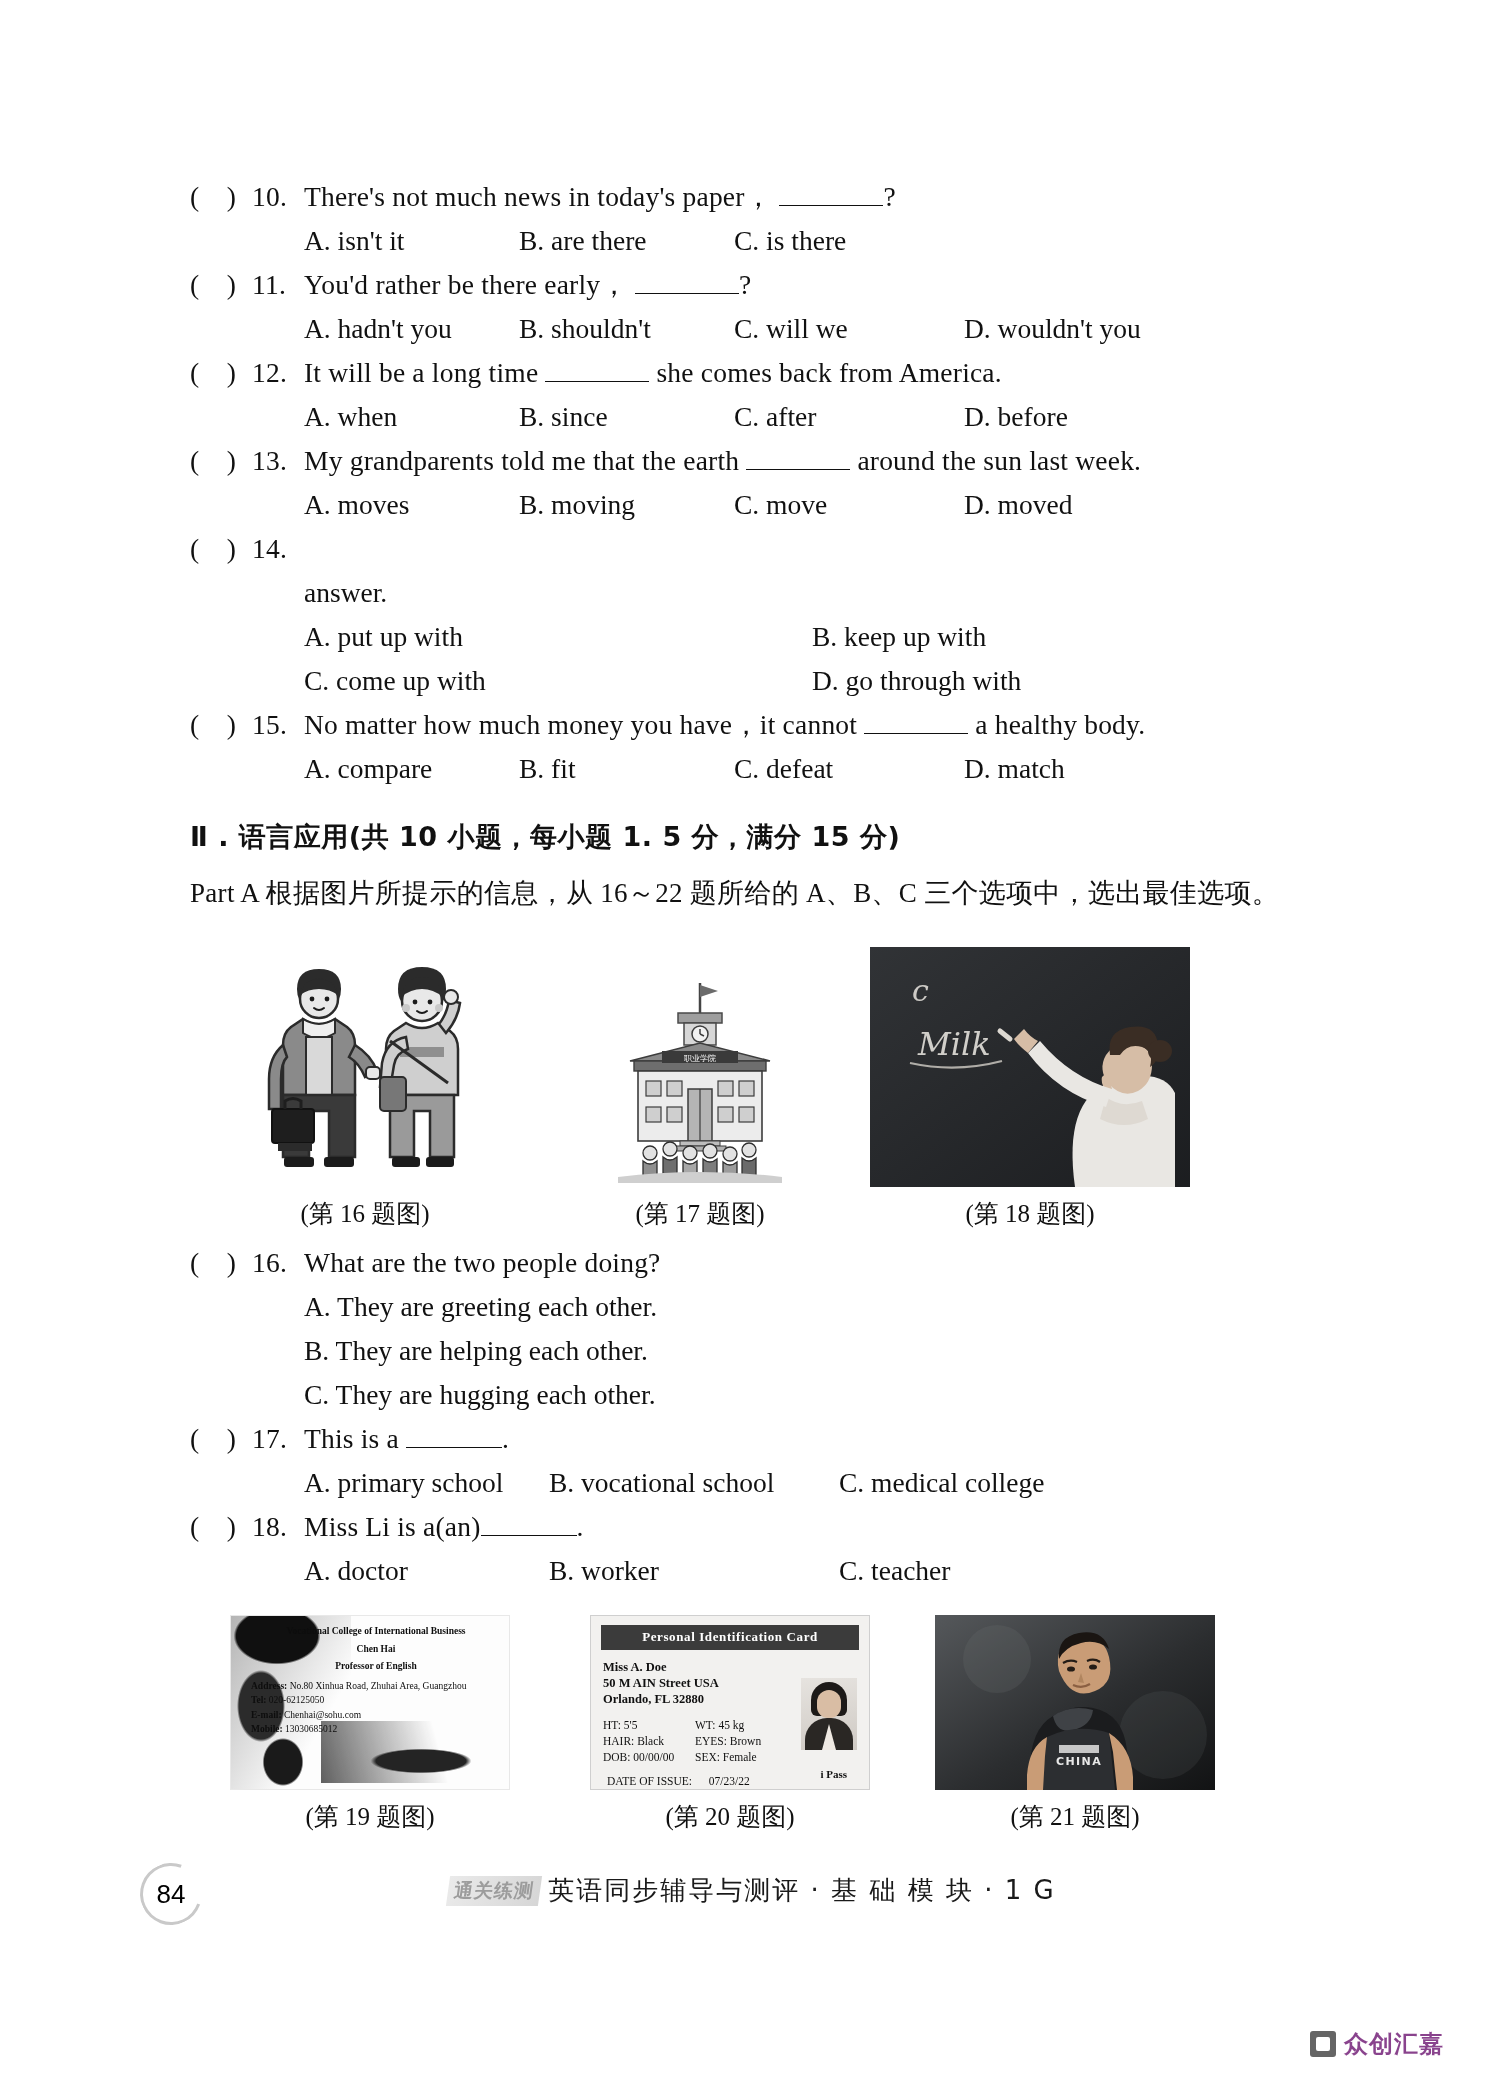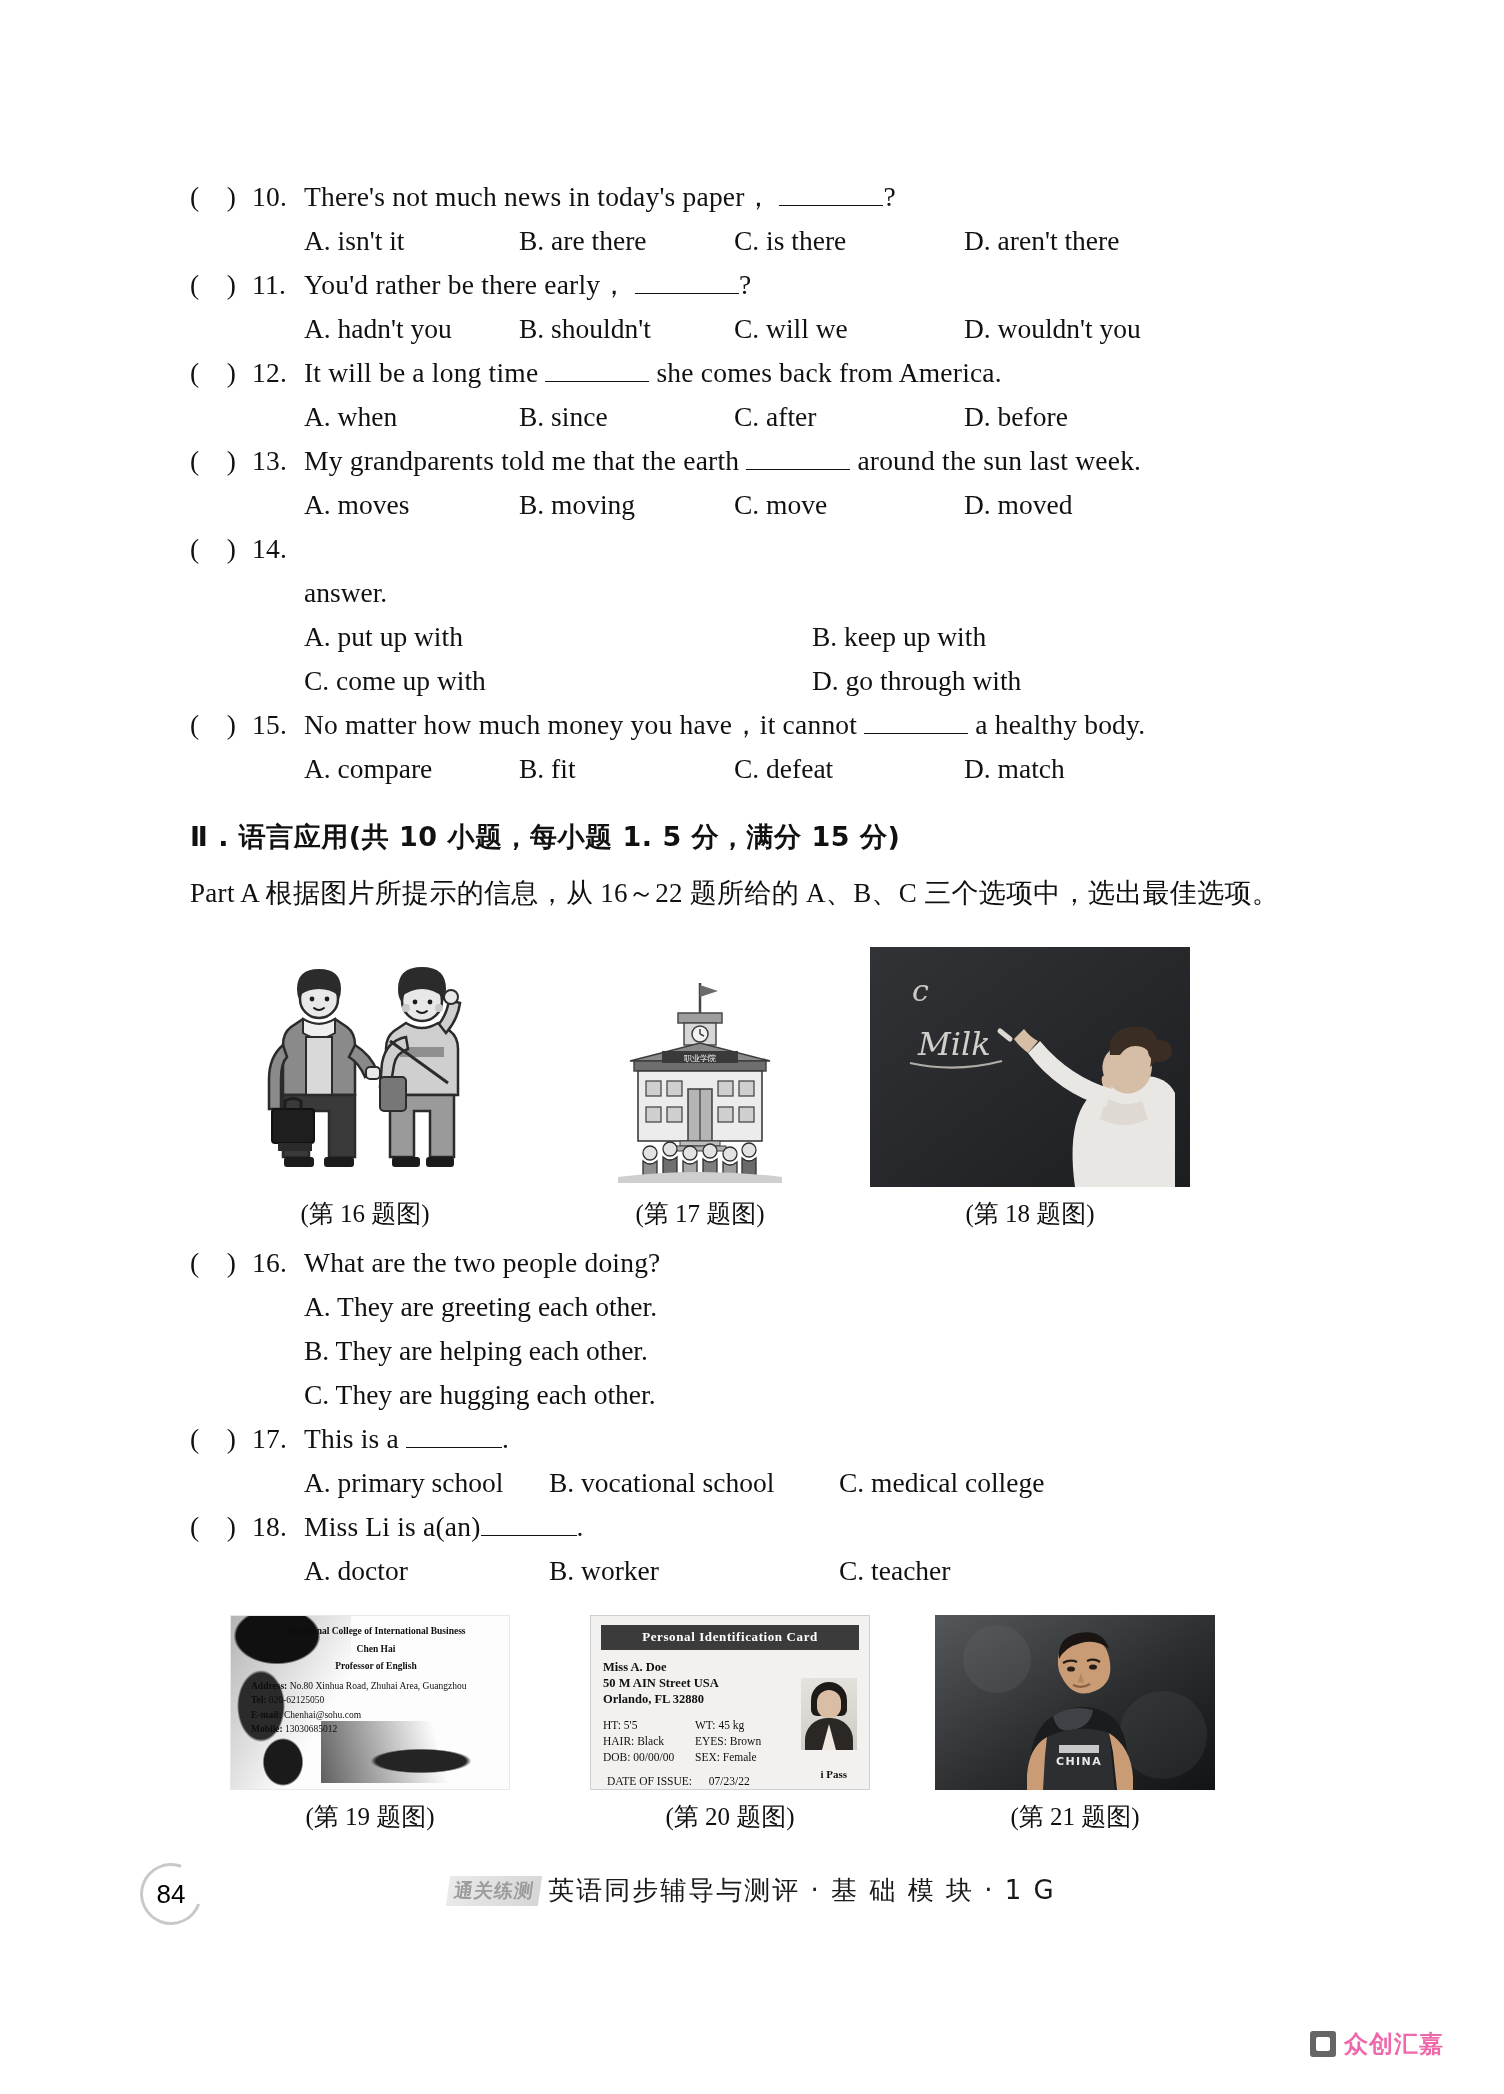--- a/index.html
+++ b/index.html
@@ -284,21 +284,21 @@
     width: 26px; height: 26px;
     background: #444; border-radius: 3px;
     position: relative;
   }
   .wm-mark:after {
     content:""; position: absolute; left: 6px; top: 6px;
     width: 14px; height: 14px; background: #fff; border-radius: 2px;
   }
   .wm-text {
     font-family: "DejaVu Sans", sans-serif;
-    font-size: 24px; font-weight: bold; color: #ec4899;
+    font-size: 24px; font-weight: bold; color: #701a75;
     letter-spacing: 1px;
   }
 </style>
 </head>
 <body>
 
 <div class="page">
 
   <div class="content">
 
@@ -307,21 +307,20 @@
       <span class="q-num">10.</span>
       <span class="q-text">
         <span>There's not much news in today's paper，</span>
         <span class="blank b-med"></span><span>?</span>
       </span>
     </div>
     <div class="opts four">
       <div>A. isn't it</div>
       <div>B. are there</div>
       <div>C. is there</div>
-      <div>D. aren't there</div>
     </div>
 
     <div class="q-row">
       <span class="q-paren">(&nbsp;&nbsp;&nbsp;&nbsp;)</span>
       <span class="q-num">11.</span>
       <span class="q-text">
         <span>You'd rather be there early，</span>
         <span class="blank b-med"></span><span>?</span>
       </span>
     </div>

